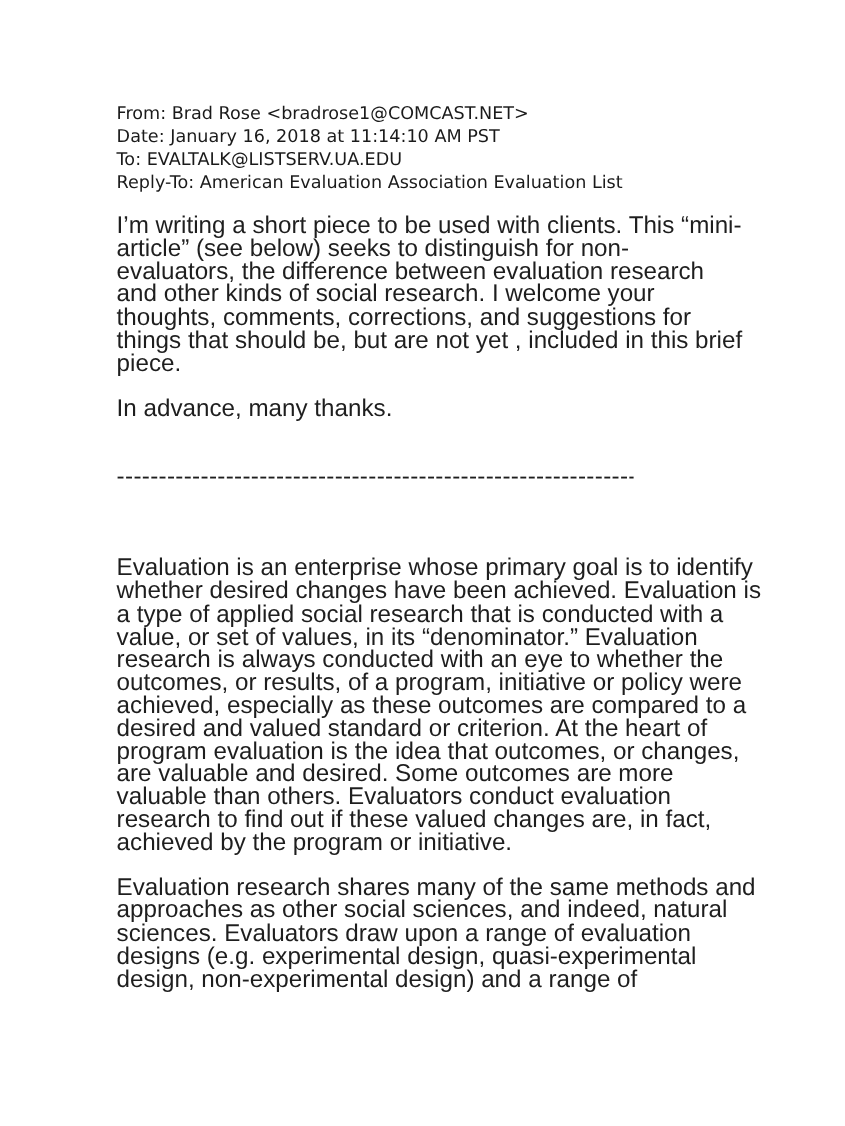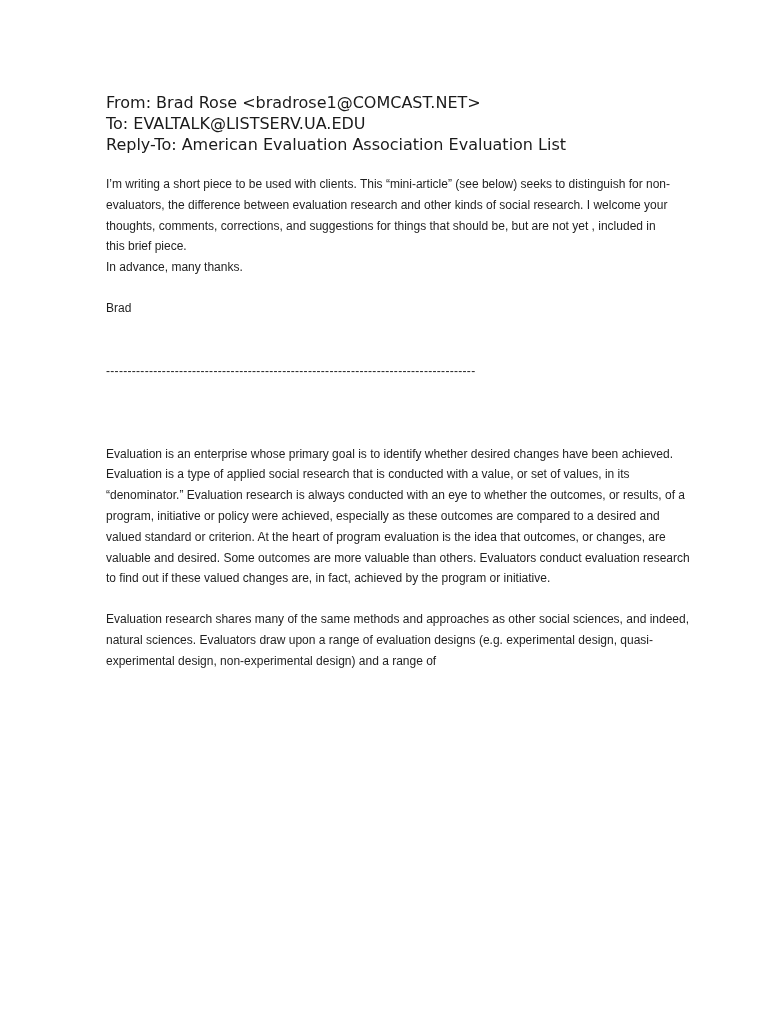--- a/index.html
+++ b/index.html
@@ -26,54 +26,54 @@
       line-height: 21px;
       color: #1a1a1a;
       margin: 0;
     }
     .header-line {
       display: block;
       white-space: nowrap;
     }
     .body-text {
       font-family: "Liberation Sans", sans-serif;
-      font-size: 12px;
+      font-size: 22px;
       line-height: 20.8px;
       color: #1e1e1e;
     }
     .para {
       margin: 0;
     }
     #intro { margin-top: 19px; width: 570px; }
-    #thanks { }
+    #thanks { margin-top: 20px; }
     #signature { margin-top: 20px; }
     #separator {
       margin-top: 42px;
       white-space: nowrap;
       letter-spacing: 0.3px;
       overflow: hidden;
       width: 470px;
     }
     #article-title { margin-top: 20px; }
     #article-p1 { margin-top: 62px; width: 590px; }
     #article-p2 { margin-top: 20px; width: 600px; }
   </style>
 </head>
 <body>
 
 <div class="page">
 
   <div class="header">
     <span class="header-line">From: Brad Rose &lt;bradrose1@COMCAST.NET&gt;</span>
+    <span class="header-line">Date: January 16, 2018 at 11:14:10 AM PST</span>
     <span class="header-line">To: EVALTALK@LISTSERV.UA.EDU</span>
     <span class="header-line">Reply-To: American Evaluation Association Evaluation List</span>
   </div>
 
   <div class="body-text">
     <p class="para" id="intro">I’m writing a short piece to be used with clients.  This “mini-article” (see below) seeks to distinguish for non-evaluators, the difference between evaluation research and other kinds of social research.  I welcome your thoughts, comments, corrections, and suggestions for things that should be, but are not yet , included in this brief piece.</p>
     <p class="para" id="thanks">In advance, many thanks.</p>
-    <p class="para" id="signature">Brad</p>
     <p class="para" id="separator">--------------------------------------------------------------------------------------</p>
     <p class="para" id="article-p1">Evaluation is an enterprise whose primary goal is to identify whether desired changes have been achieved.  Evaluation is a type of applied social research that is conducted with a value, or set of values, in its “denominator.”  Evaluation research is always conducted with an eye to whether the outcomes, or results, of a program, initiative or policy were achieved, especially as these outcomes are compared to a desired and valued standard or criterion. At the heart of program evaluation is the idea that outcomes, or changes, are valuable and desired. Some outcomes are more valuable than others. Evaluators conduct evaluation research to find out if these valued changes are, in fact, achieved by the program or initiative.</p>
     <p class="para" id="article-p2">Evaluation research shares many of the same methods and approaches as other social sciences, and indeed, natural sciences.  Evaluators draw upon a range of evaluation designs (e.g. experimental design, quasi-experimental design, non-experimental design) and a range of</p>
   </div>
 
 </div>
 
 </body></html>

